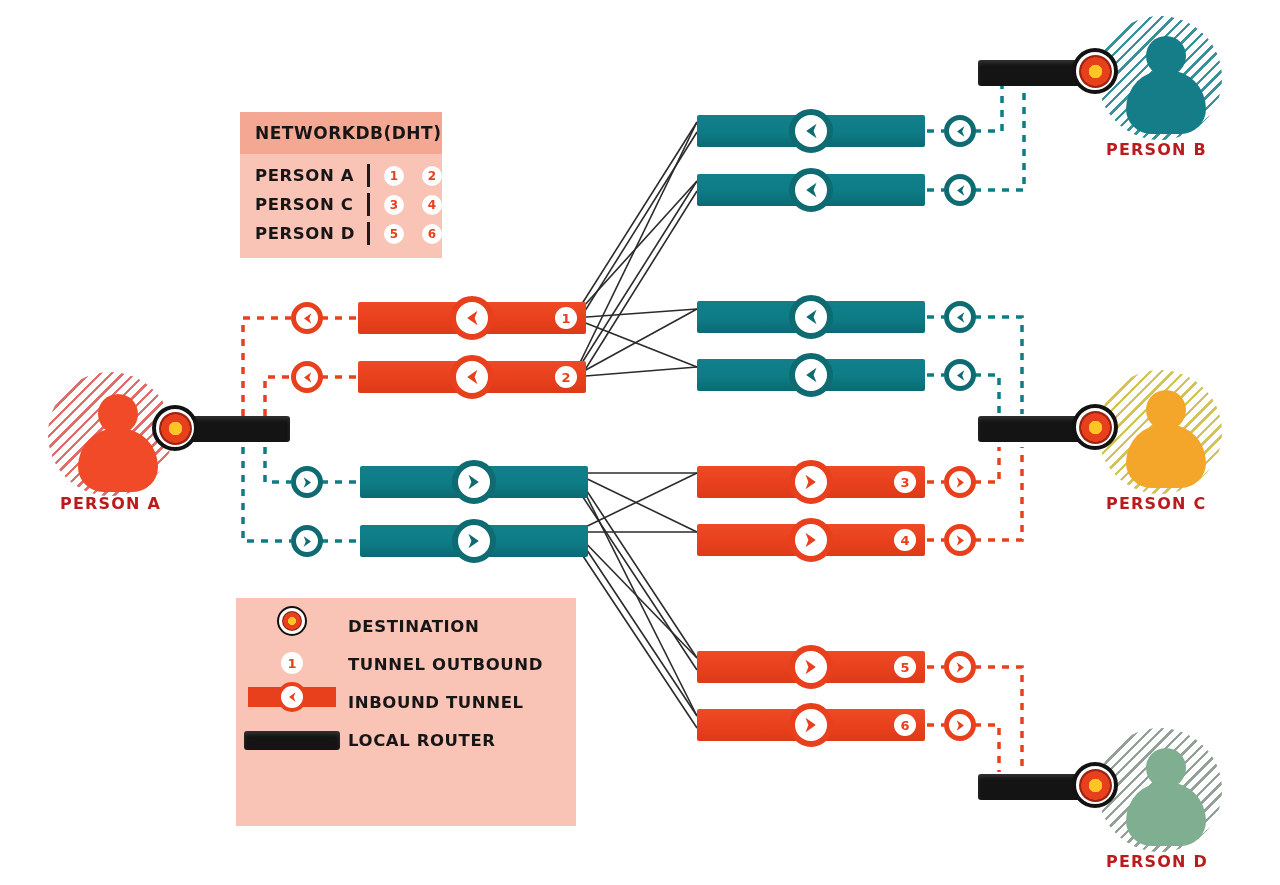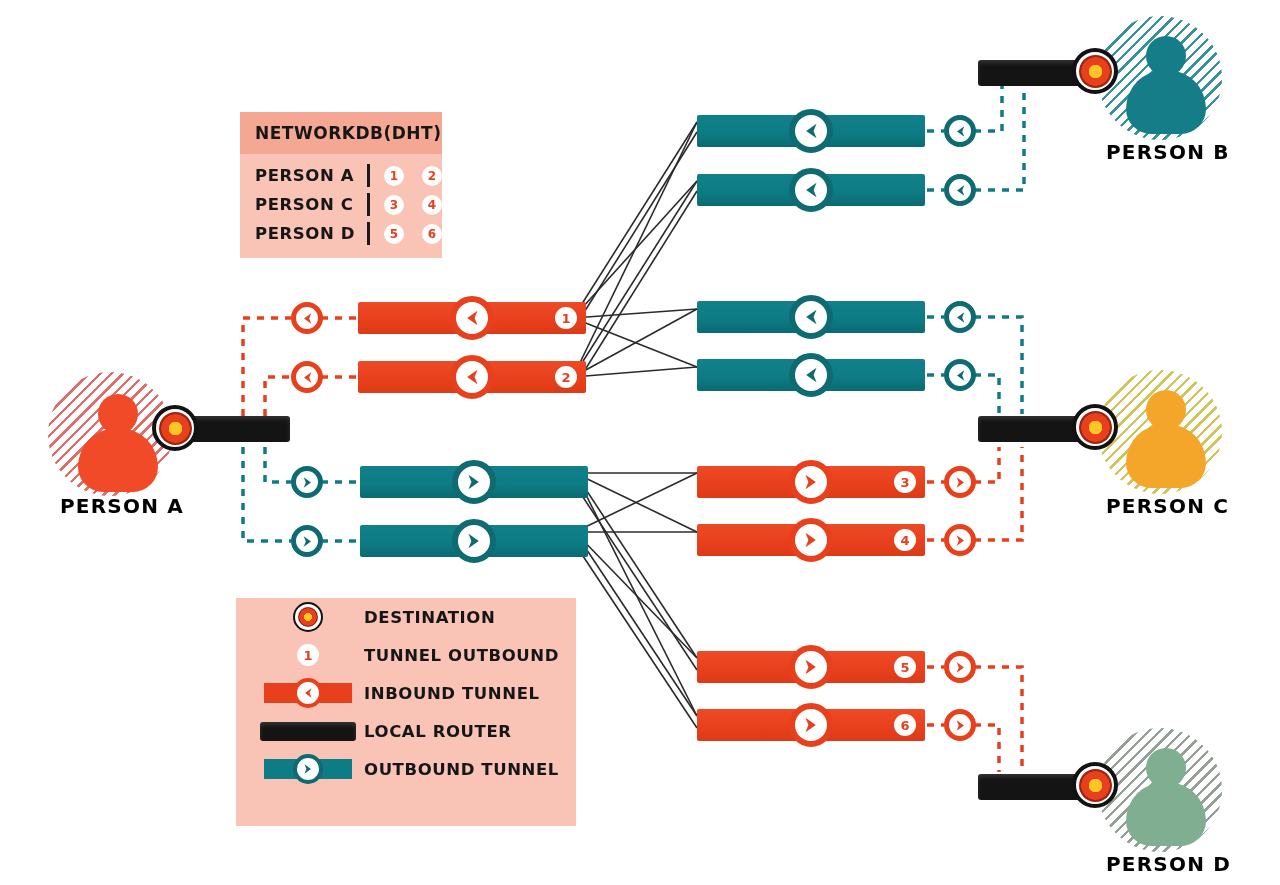--- a/index.html
+++ b/index.html
@@ -28,21 +28,21 @@
   .ndb-sep{width:3px;height:23px;background:#1b1b1b;margin-right:14px;}
   .ndb-nums{display:flex;gap:18px;}
   .num-badge{
     width:20px;height:20px;border-radius:50%;background:#ffffff;
     display:flex;align-items:center;justify-content:center;
     font-size:12px;font-weight:700;color:#e8401c;
   }
 
   
   #legend{left:236px;top:598px;width:340px;height:228px;}
-  .lg-row{display:flex;align-items:center;height:38px;padding-left:16px;}
+  .lg-row{display:flex;align-items:flex-end;height:38px;padding-left:0;}
   .lg-sym{width:112px;display:flex;align-items:center;justify-content:center;}
   .lg-label{
     font-weight:700;font-size:16.5px;letter-spacing:.6px;color:#161616;white-space:nowrap;
   }
 
   
   .dest{
     width:30px;height:30px;border-radius:50%;background:#fff;
     border:2.5px solid #121212;box-sizing:border-box;
     display:flex;align-items:center;justify-content:center;position:relative;
@@ -114,22 +114,22 @@
   .avatar{position:absolute;width:96px;height:100px;}
   .avatar .head{
     position:absolute;left:28px;top:2px;width:40px;height:40px;border-radius:50%;
     background:currentColor;
   }
   .avatar .body{
     position:absolute;left:8px;top:36px;width:80px;height:64px;
     background:currentColor;border-radius:40px 40px 26px 26px;
   }
   .pname{
-    position:absolute;font-weight:700;font-size:20px;letter-spacing:1.2px;
-    color:#000000;white-space:nowrap;
+    position:absolute;font-weight:700;font-size:16px;letter-spacing:1.2px;
+    color:#b91c1c;white-space:nowrap;
   }
 </style>
 </head>
 <body>
 
 <div id="stage">
 
   <svg id="wires" viewBox="0 0 1280 885" xmlns="http://www.w3.org/2000/svg">
 
     <g fill="none" stroke-width="3.5" stroke-linecap="butt" stroke-dasharray="7 7">
@@ -261,34 +261,20 @@
       <div class="lg-label">INBOUND TUNNEL</div>
     </div>
 
     <div class="lg-row">
       <div class="lg-sym">
           <div class="router lg-router"></div>
         </div>
       <div class="lg-label">LOCAL ROUTER</div>
     </div>
 
-    <div class="lg-row">
-      <div class="lg-sym">
-        <div class="lg-tunnel teal">
-          <div class="seg" style="background:#0e7c85"></div>
-          <div class="ring teal sm">
-            <svg width="12" height="12" viewBox="0 0 12 12">
-                <path d="M2.5,1.2 L9,6 L2.5,10.8 L4.4,6 Z" fill="#0e6b72"></path>
-              </svg>
-          </div>
-          <div class="seg" style="background:#0e7c85"></div>
-        </div>
-      </div>
-      <div class="lg-label">OUTBOUND TUNNEL</div>
-    </div>
 
   </div>
 
   <div class="person" style="left:48px;top:372px;">
     <div class="hatch" style="left:0;top:0;color:#d9534f;">
         <i></i>
       </div>
     <div class="avatar" style="left:22px;top:20px;color:#f04a28;">
       <div class="head"></div>
         <div class="body"></div>

